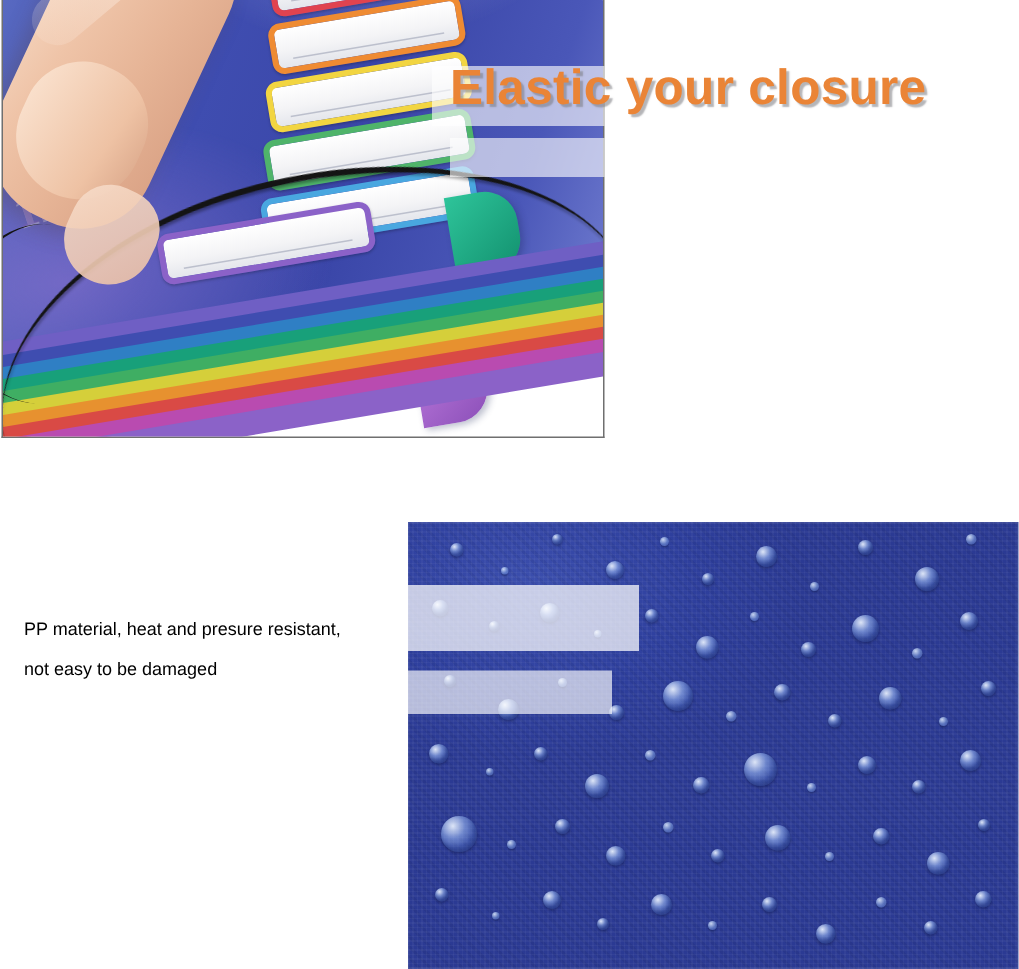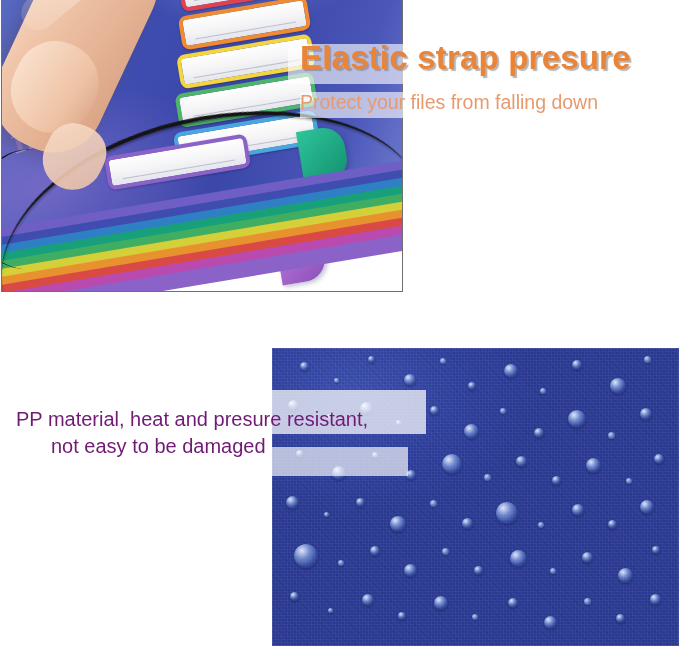--- a/index.html
+++ b/index.html
@@ -153,24 +153,24 @@
     box-shadow:0 1px 1px rgba(15,25,70,.35);
   }
 
   
   .bottom-text{position:absolute;left:8px;top:392px;width:560px;}
   .headline-2{
     font-size:31px;font-weight:400;color:#dd7f3d;
     white-space:nowrap;line-height:42px;letter-spacing:.1px;
   }
   .sub-2{
-    font-size:20px;color:#701a75;white-space:nowrap;line-height:27px;
+    font-size:12px;color:#000000;white-space:nowrap;line-height:27px;
   }
   .sub-2.first{margin-top:14px;padding-left:8px;}
-  .sub-2.second{padding-left:8px;margin-left:35px;}
+  .sub-2.second{padding-left:8px;}
   .band-head{
     position:absolute;left:266px;top:390px;width:160px;height:44px;
     background:rgba(255,255,255,.72);
   }
   .band-sub{
     position:absolute;left:266px;top:447px;width:142px;height:29px;
     background:rgba(255,255,255,.66);
   }
 </style>
 </head>
@@ -220,22 +220,21 @@
         <div class="finger-hi"></div>
       </div>
       <div class="nail"></div>
     </div>
   </div>
 
   <div class="hl-band" style="left:288px;top:44px;width:115px;height:40px;"></div>
   <div class="hl-band" style="left:300px;top:92px;width:103px;height:26px;"></div>
 
   <div class="top-text">
-    <div class="headline-1">Elastic strap presure</div>
-    <div class="sub-1">Protect your files from falling down</div>
+    <div class="headline-1">Elastic your closure</div>
   </div>
 
   <div class="photo-water">
     <div class="weave"></div>
 
     <div class="drop" style="left:28px;top:14px;width:9px;height:9px;"></div>
     <div class="drop s" style="left:62px;top:30px;width:5px;height:5px;"></div>
     <div class="drop" style="left:96px;top:8px;width:7px;height:7px;"></div>
     <div class="drop" style="left:132px;top:26px;width:12px;height:12px;"></div>
     <div class="drop s" style="left:168px;top:10px;width:6px;height:6px;"></div>

